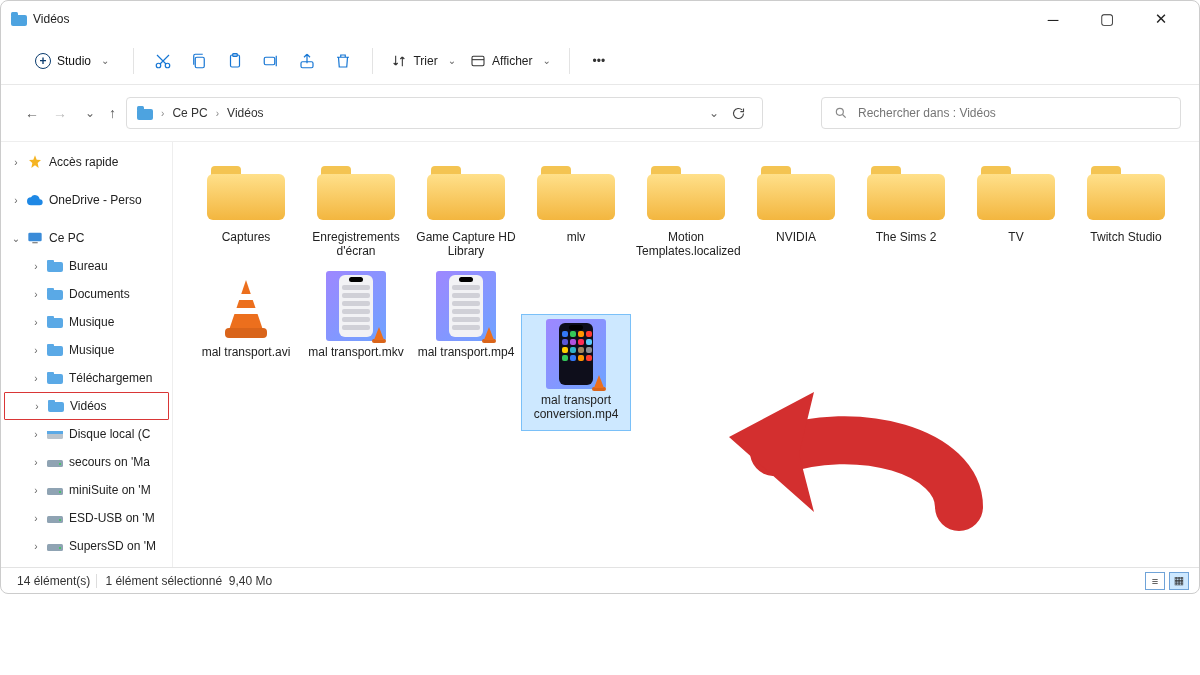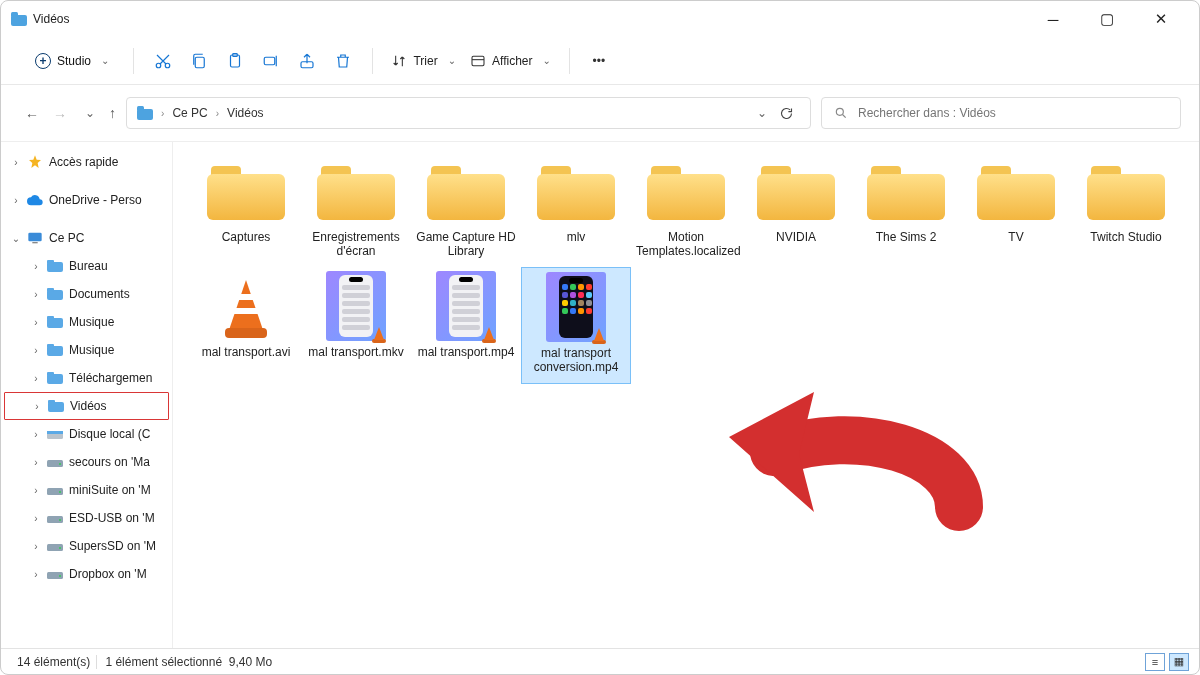--- a/index.html
+++ b/index.html
@@ -1,54 +1,54 @@
 <!DOCTYPE html>
 <html><head>
 <meta charset="utf-8">
 <style>
   * { box-sizing: border-box; margin: 0; padding: 0; }
   body { font-family: "Segoe UI", Tahoma, sans-serif; font-size: 12px; color: #222; background:#fff; width:1200px; height:675px; overflow:hidden; }
-  .window { width:1200px; height:675px; display:flex; flex-direction:column; border:1px solid #ccc; border-radius:8px; }
+  .window { width:1200px; height:594px; display:flex; flex-direction:column; border:1px solid #ccc; border-radius:8px; }
   
   .titlebar { height:36px; display:flex; align-items:center; padding:0 10px; }
   .titlebar .title { display:flex; align-items:center; gap:6px; }
   .winctrls { margin-left:auto; display:flex; gap:14px; padding-right:8px; }
   .winctrls div { width:40px; height:28px; display:flex; align-items:center; justify-content:center; font-size:15px; color:#222; }
   
   .toolbar { height:48px; display:flex; align-items:center; gap:2px; padding:0 22px; border-bottom:1px solid #e8e8e8;}
   .tool-btn { display:flex; align-items:center; justify-content:center; height:34px; min-width:34px; padding:0 6px; border-radius:4px; color:#0a3b6e;}
   .new-btn { display:flex; align-items:center; gap:6px; padding:0 12px; height:34px; border-radius:4px; color:#111;}
   .new-btn .plus { width:16px;height:16px;border:1.3px solid #0a3b6e;border-radius:50%; display:flex;align-items:center;justify-content:center;color:#0a3b6e;font-size:12px;font-weight:bold;}
   .chev-d { font-size:10px;color:#666;margin-left:4px;}
   .sep { width:1px; height:26px; background:#e3e3e3; margin:0 10px; }
   
   .navrow { height:44px; display:flex; align-items:center; gap:10px; padding:0 18px 0 24px; margin-top:6px;}
   .nav-arrows { display:flex; align-items:center; gap:14px; color:#555;}
   .nav-arrows span { font-size:14px;}
   .address { flex:1; height:32px; border:1px solid #ddd; border-radius:4px; display:flex; align-items:center; gap:8px; padding:0 10px;}
   .address .crumb { display:flex; align-items:center; gap:6px; color:#333;}
   .address .sep-c { color:#888; font-size:10px;}
   .addr-actions { display:flex; align-items:center; gap:12px; color:#555; padding-right:6px;}
-  .search { width:360px; height:32px; border:1px solid #ddd; border-radius:4px; display:flex; align-items:center; gap:10px; padding:8px 12px; color:#888;}
+  .search { width:360px; height:32px; border:1px solid #ddd; border-radius:4px; display:flex; align-items:center; gap:10px; padding:8px 12px; color:#888;margin-left:48px;}
   
   .body { flex:1; display:flex; min-height:0; border-top:1px solid #eee; margin-top:6px;}
   .sidebar { width:172px; border-right:1px solid #eee; padding:6px 0 0 0; overflow:hidden;}
   .tree-item { display:flex; align-items:center; gap:6px; height:28px; padding:0 6px 0 10px; white-space:nowrap; overflow:hidden;}
   .tree-item.indent1 { padding-left:30px;}
   .tree-item.selected { border:1.5px solid #d93636; border-radius:1px; margin:0 3px; padding-left:27px;}
   .chev { width:10px; font-size:10px; color:#666; text-align:center;}
   .ti-label { overflow:hidden; text-overflow:ellipsis;}
   .spacer { height:10px;}
   
   .content { flex:1; overflow:auto; position:relative; padding:10px 4px 0 18px;}
   .grid { display:flex; flex-wrap:wrap; gap:0px 0px;}
   .item { width:110px; display:flex; flex-direction:column; align-items:center; text-align:center; padding:4px 2px 8px;}
   .item .thumb { width:90px; height:70px; display:flex; align-items:center; justify-content:center;}
   .item .label { font-size:12px; line-height:1.2; margin-top:4px; max-width:100px;}
-  .item.selected { background:#cde8ff; border:1px solid #7ac0f8;}
+  .item.selected { background:#cde8ff; border:1px solid #7ac0f8;margin-top:47px;}
   
   .folder { width:78px; height:58px; position:relative;}
   .folder::before { content:""; position:absolute; left:4px; top:4px; width:30px; height:14px; background:#f4c452; border-radius:4px 4px 0 0;}
   .folder::after { content:""; position:absolute; left:0; top:12px; width:78px; height:46px; background:linear-gradient(180deg,#ffe08a,#f3b63f); border-radius:6px;}
   
   .cone { position:relative; width:62px; height:64px;}
   .cone .base { position:absolute; bottom:0; left:10px; width:42px; height:10px; background:#d9641a; border-radius:4px;}
   .cone .tri { position:absolute; bottom:8px; left:14px; width:0; height:0; border-left:17px solid transparent; border-right:17px solid transparent; border-bottom:50px solid #ec6f1d; border-radius:4px;}
   .cone .stripe { position:absolute; background:#fff; height:6px;}
   .cone .s1 { top:20px; left:22px; width:18px;}

